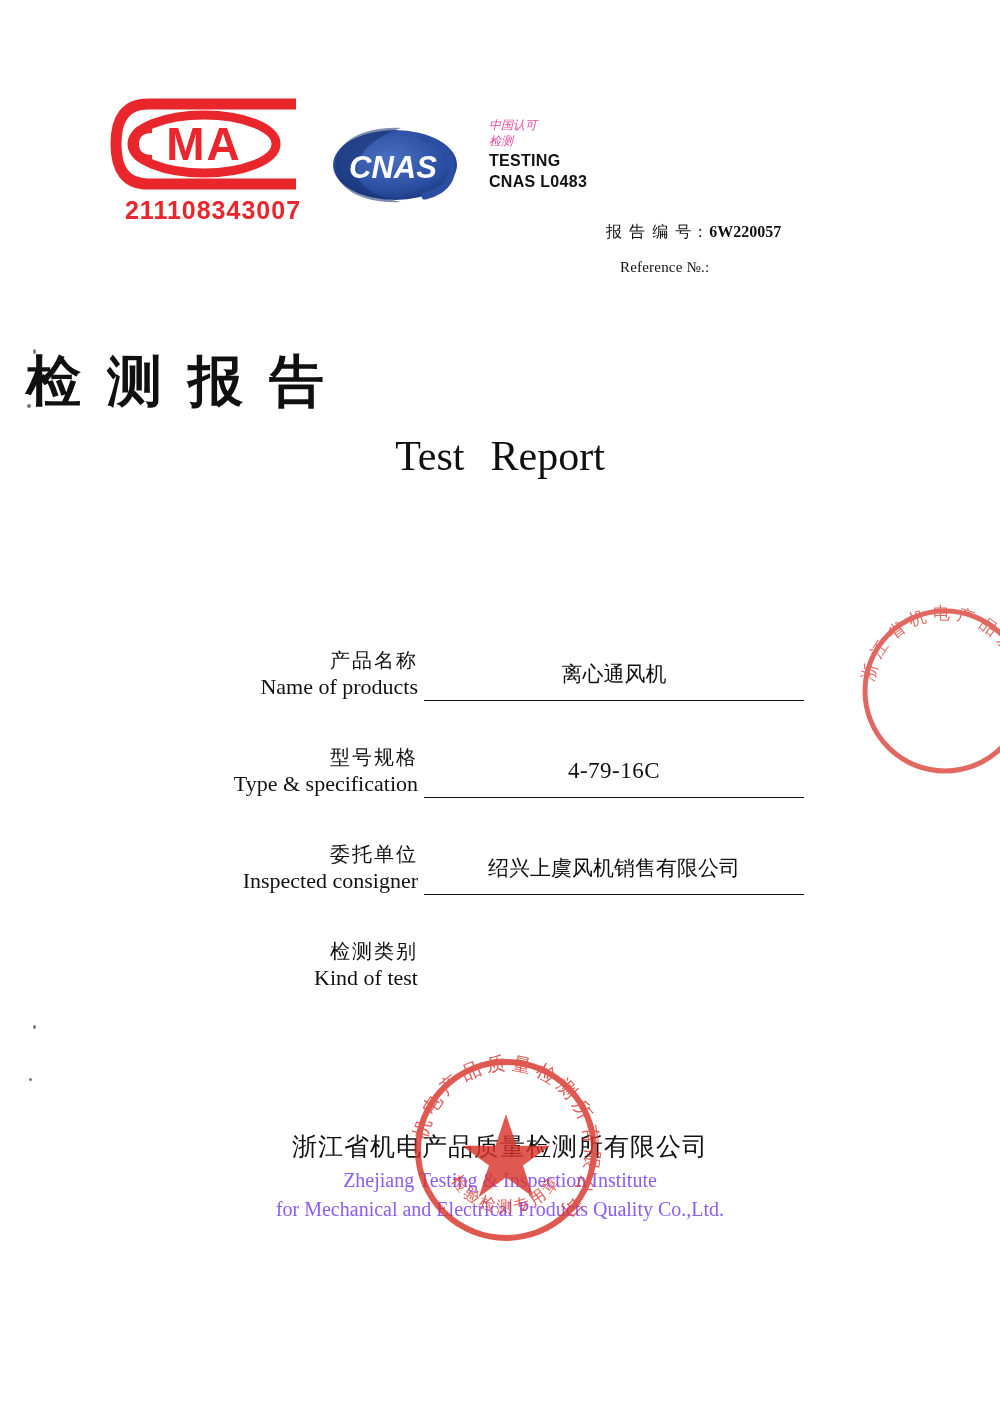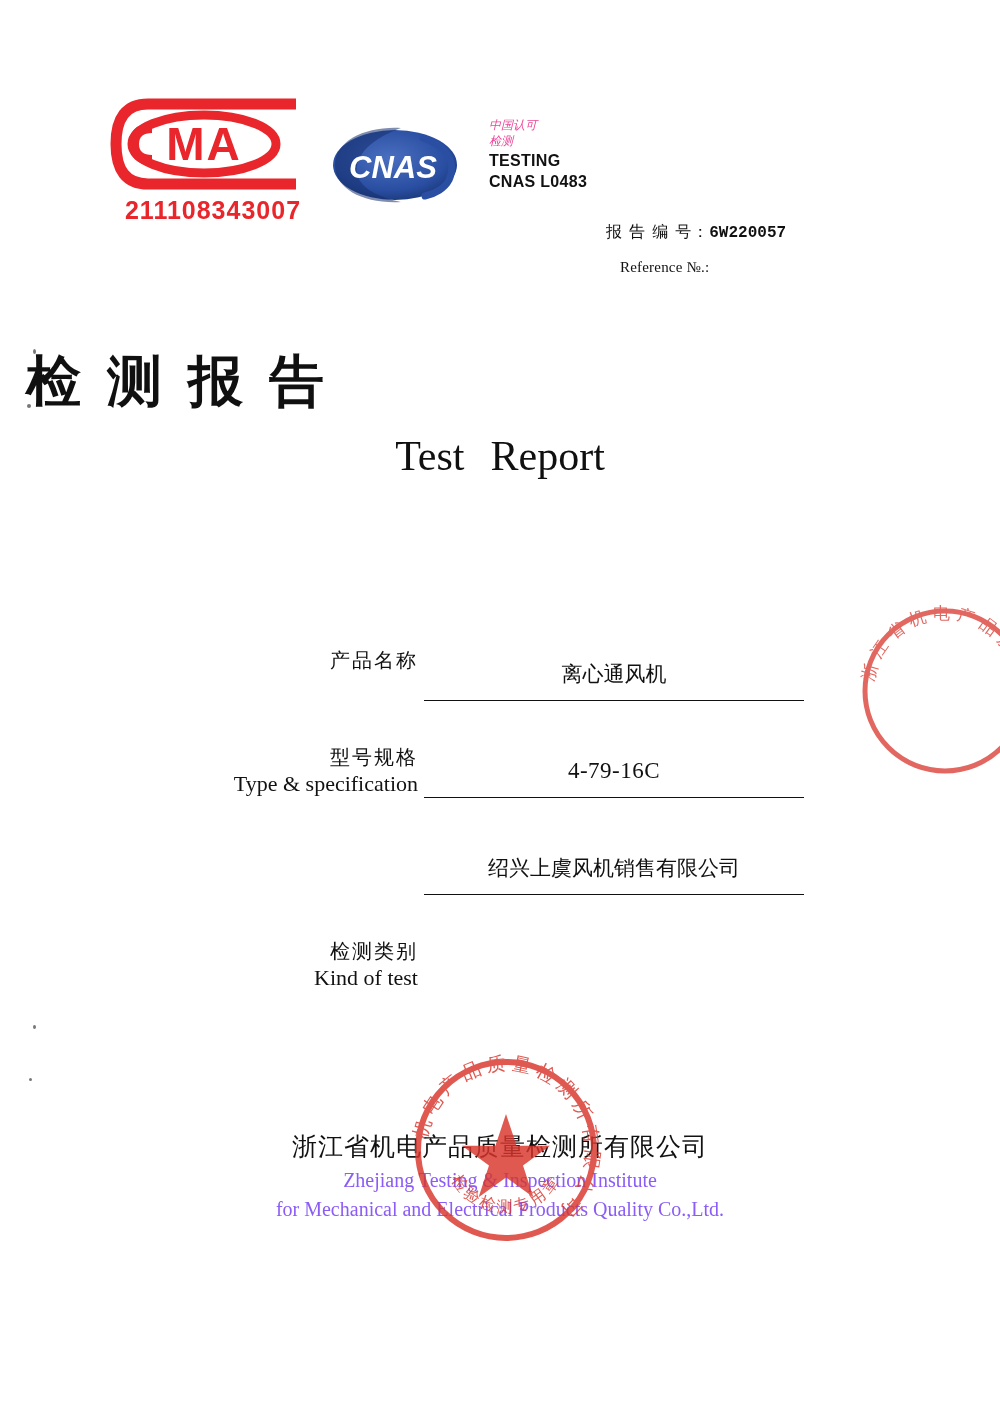--- a/index.html
+++ b/index.html
@@ -71,21 +71,21 @@
   .report-no {
     position: absolute;
     left: 606px;
     top: 222px;
     font-family: "DejaVu Sans", sans-serif;
     font-size: 16px;
     letter-spacing: 1px;
     white-space: nowrap;
   }
   .report-no .num {
-    font-family: Liberation Mono, monospace;
+    font-family: Liberation Serif, serif;
     font-weight: bold;
     font-size: 16px;
     letter-spacing: 0;
   }
   .reference-no {
     position: absolute;
     left: 620px;
     top: 259px;
     font-family: Liberation Serif, serif;
     font-size: 15px;
@@ -271,39 +271,44 @@
 <div class="title-cn">检测报告</div>
 <div class="title-en">
   <span>Test</span><span class="gap"></span><span>Report</span>
 </div>
 
 <div class="fields">
 
   <div class="field-row">
     <div class="field-labels">
       <div class="lab-cn">产品名称</div>
+      <div class="lab-en">Name of products</div>
     </div>
     <div class="field-value-wrap">
       <div class="field-value">离心通风机</div>
       <div class="field-underline"></div>
     </div>
   </div>
 
   <div class="field-row">
     <div class="field-labels">
       <div class="lab-cn">型号规格</div>
       <div class="lab-en">Type &amp; specification</div>
     </div>
     <div class="field-value-wrap">
       <div class="field-value latin">4-79-16C</div>
       <div class="field-underline"></div>
     </div>
   </div>
 
   <div class="field-row">
+    <div class="field-labels">
+      <div class="lab-cn">委托单位</div>
+      <div class="lab-en">Inspected  consigner</div>
+    </div>
     <div class="field-value-wrap">
       <div class="field-value">绍兴上虞风机销售有限公司</div>
       <div class="field-underline"></div>
     </div>
   </div>
 
   <div class="field-row">
     <div class="field-labels">
       <div class="lab-cn">检测类别</div>
       <div class="lab-en">Kind of test</div>

